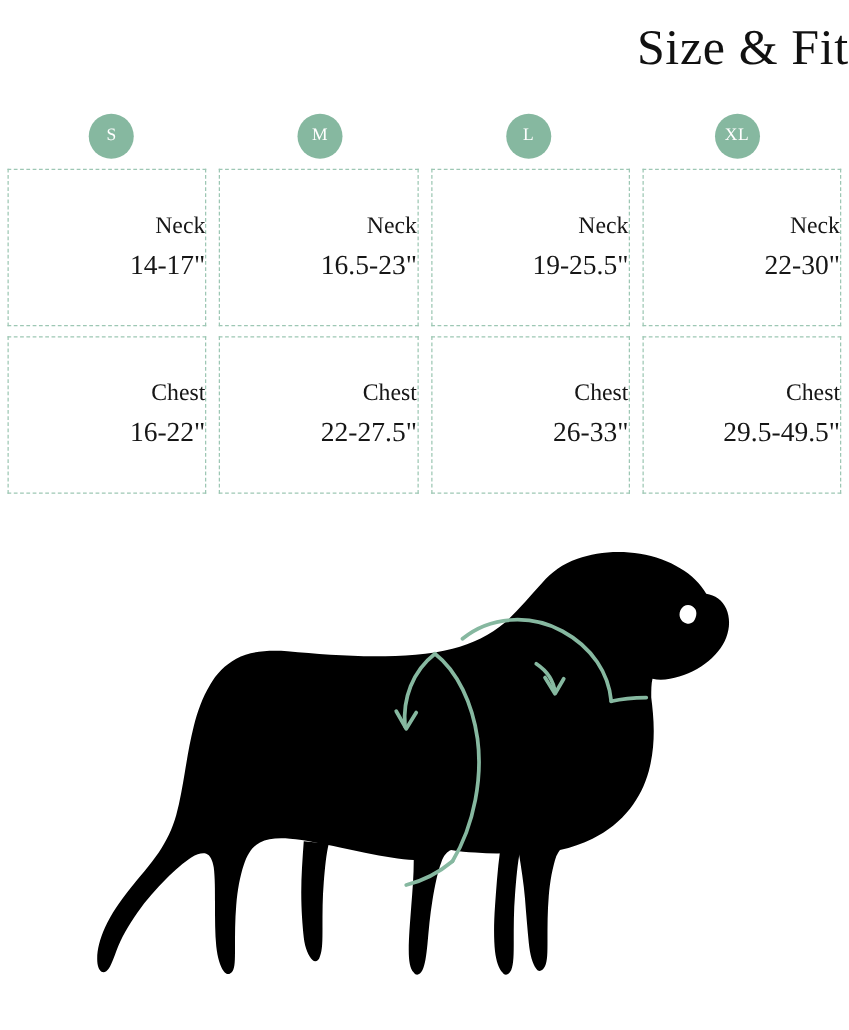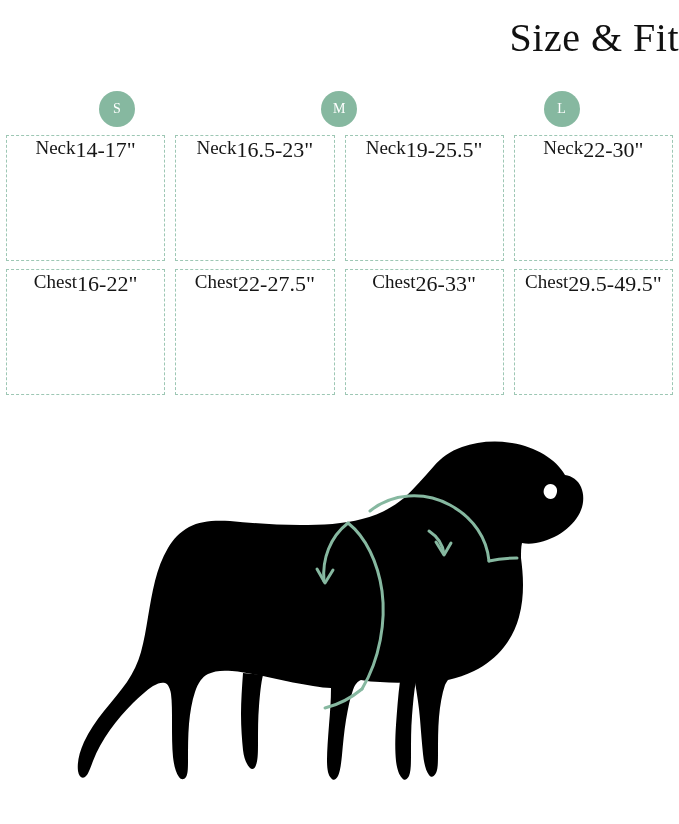--- a/index.html
+++ b/index.html
@@ -58,21 +58,22 @@
   }
   .table-row {
     display: flex;
   }
   .cell {
     flex: 1 1 0;
     border: 1px dashed #9dc7b4;
     margin-right: 10px;
     height: 126px;
     display: flex;
-    align-items: flex-start;
+    flex-direction: column;
+    align-items: flex-end;
     justify-content: center;
     text-align: center;
     line-height: 1.3;
     font-family: Liberation Serif, serif;
   }
   .cell:last-child { margin-right: 0; }
   .table-row.second .cell { margin-top: 8px; }
   .cell-label {
     font-size: 19px;
     color: #161616;
@@ -100,20 +101,23 @@
 
 <div class="size-badges">
   <div class="badge-cell">
     <div class="badge">S</div>
   </div>
   <div class="badge-cell">
     <div class="badge">M</div>
   </div>
   <div class="badge-cell">
     <div class="badge">L</div>
+  </div>
+  <div class="badge-cell">
+    <div class="badge">XL</div>
   </div>
 </div>
 
 <div class="table">
 
   <div class="table-row first">
     <div class="cell">
       <div class="cell-label">Neck</div>
       <div class="cell-value">14-17"</div>
     </div>

